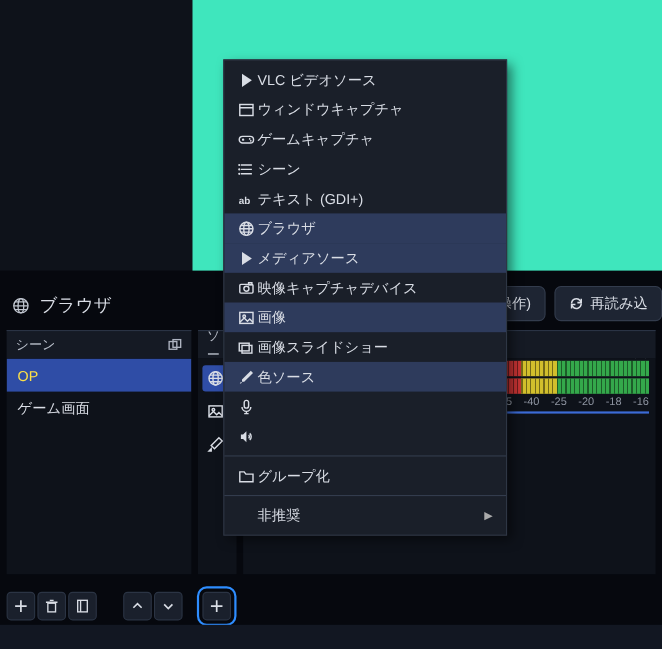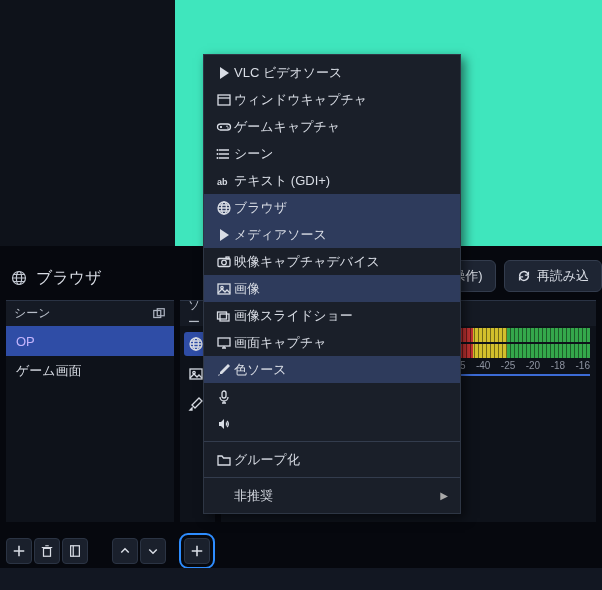--- a/index.html
+++ b/index.html
@@ -12,21 +12,21 @@
 .pill-btn{background:#1e2533;border:1px solid #333c4d;border-radius:6px;padding:6px 12px;font-size:13px;color:#d9dde5;display:flex;align-items:center;gap:6px}
 .bottom-dock{position:absolute;left:0;right:0;top:300px;bottom:0;display:flex;flex-direction:column}
 .panels-row{display:flex;gap:6px;padding:0 6px;height:222px}
 .panel{display:flex;flex-direction:column;min-width:0}
 .panel-scenes{width:168px}
 .panel-sources{width:35px}
 .panel-rest{flex:1}
 .panel-header{height:26px;background:#151a24;border-top:1px solid #2a3344;display:flex;align-items:center;justify-content:space-between;padding:0 8px;font-size:12px;color:#b8bec9}
 .panel-body{flex:1;background:#0e121a;overflow:hidden;position:relative}
 .scene-item{height:30px;display:flex;align-items:center;padding:0 10px;font-size:13px}
-.scene-item.selected{background:#2f4da6;color:#c4b5fd}
+.scene-item.selected{background:#2f4da6;color:#fde047}
 .source-vert{display:flex;flex-direction:column;gap:6px;padding:6px 4px}
 .source-mini{width:24px;height:24px;display:flex;align-items:center;justify-content:center;color:#c6ccd6;border-radius:3px}
 .source-mini.active{background:#2f4da6;color:#fff}
 .mixer-labels{position:absolute;right:0;top:0;height:50px;display:flex;flex-direction:column;align-items:flex-end;justify-content:flex-end;padding-right:6px;font-size:11px;color:#aeb4c1}
 .mixer-time{height:16px;font-size:11px}
 .mixer-meter{height:14px;background:linear-gradient(to right,#c53333 0%,#c53333 16%,#d2bf2c 16%,#d2bf2c 40%,#34a84b 40%,#34a84b 100%);position:relative;overflow:hidden}
 .mixer-meter::after{content:"";position:absolute;inset:0;background:repeating-linear-gradient(to right,transparent 0,transparent 3px,rgba(0,0,0,.45) 3px,rgba(0,0,0,.45) 4px)}
 .mixer-scale{height:14px;display:flex;justify-content:space-between;color:#8d93a0;font-size:10px;padding-top:2px}
 .mixer-line{height:2px;background:#3c6bd6;margin-top:2px}
 .toolbar{position:absolute;left:6px;bottom:26px;display:flex;gap:2px}
@@ -281,29 +281,20 @@
     </div>
     <div class="ctx-item">
       <span class="ctx-icon">
         <svg width="16" height="16" viewBox="0 0 16 16" fill="none" stroke="#d9dde5" stroke-width="1.3">
           <rect x="1.5" y="4" width="9" height="7"></rect>
           <rect x="4" y="6" width="9" height="7"></rect>
         </svg>
       </span>
       <span>画像スライドショー</span>
     </div>
-    <div class="ctx-item">
-      <span class="ctx-icon">
-        <svg width="16" height="16" viewBox="0 0 16 16" fill="none" stroke="#d9dde5" stroke-width="1.3">
-          <rect x="2" y="3" width="12" height="8"></rect>
-          <path d="M6 13h4M8 11v2"></path>
-        </svg>
-      </span>
-      <span>画面キャプチャ</span>
-    </div>
     <div class="ctx-item hl">
       <span class="ctx-icon">
         <svg width="16" height="16" viewBox="0 0 16 16" fill="none" stroke="#d9dde5" stroke-width="1.3">
           <path d="M12 2l2 2-8 8H4v-2z" fill="#d9dde5" stroke="none"></path>
           <path d="M2 14l2-1-1-1z" fill="#d9dde5" stroke="none"></path>
         </svg>
       </span>
       <span>色ソース</span>
     </div>
     <div class="ctx-item">

